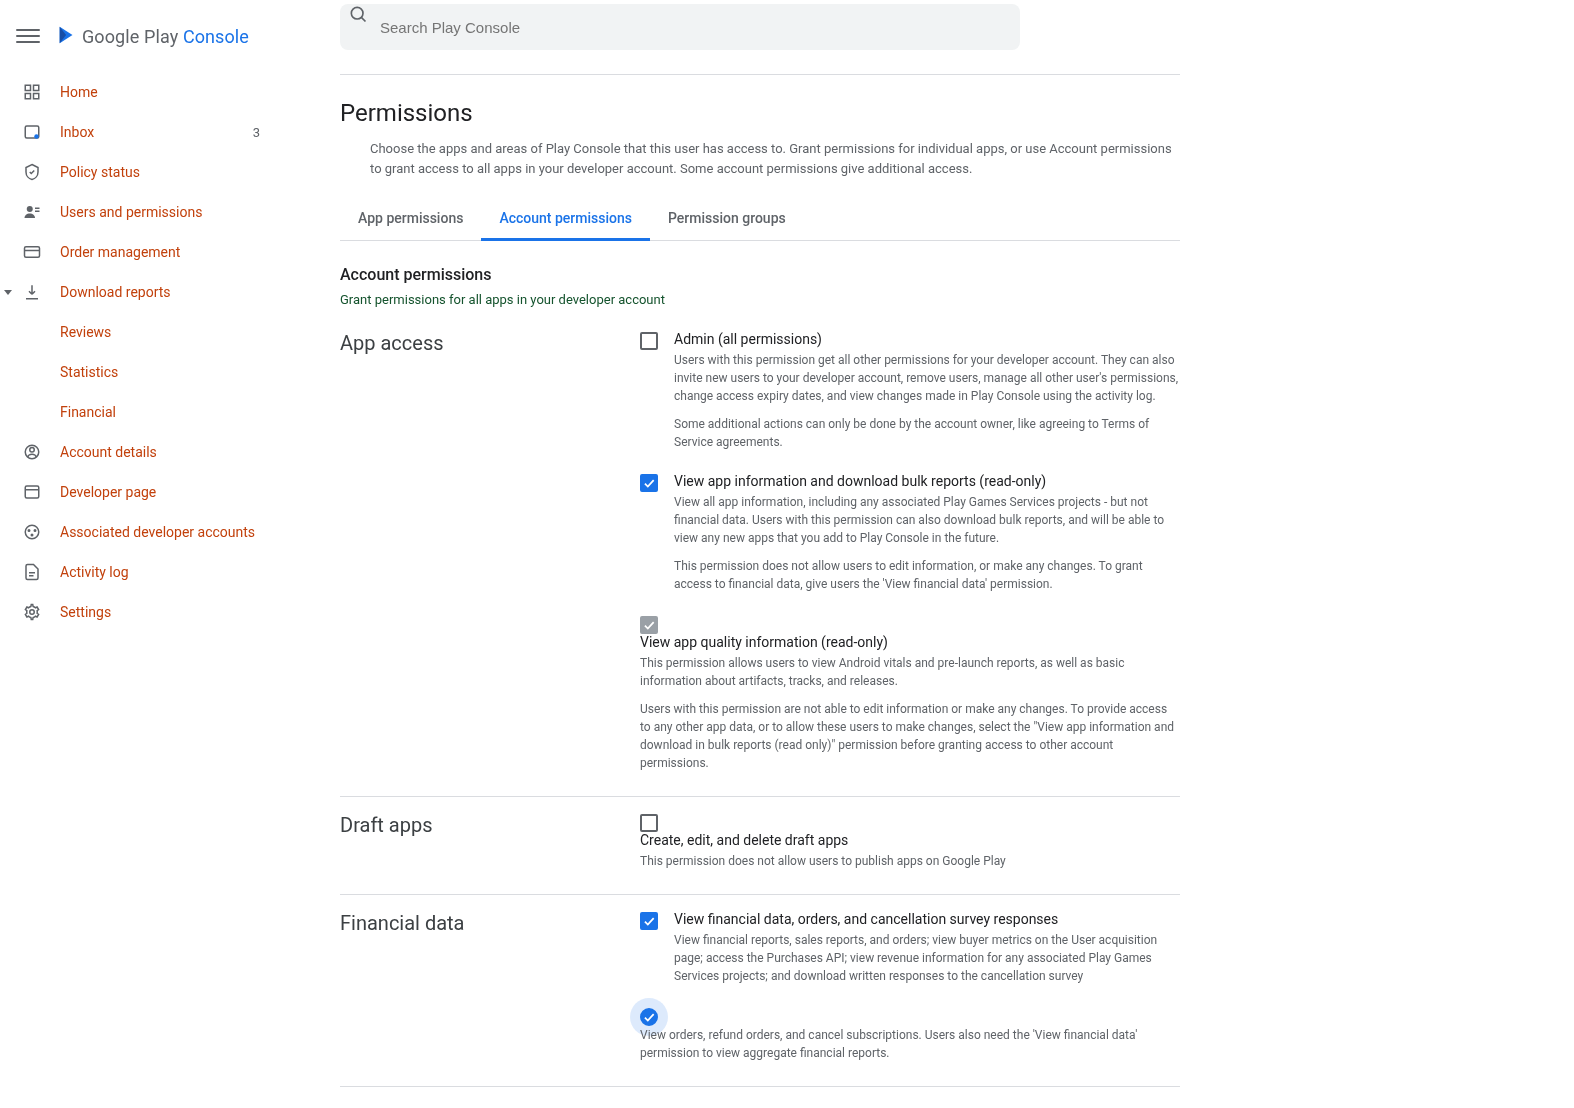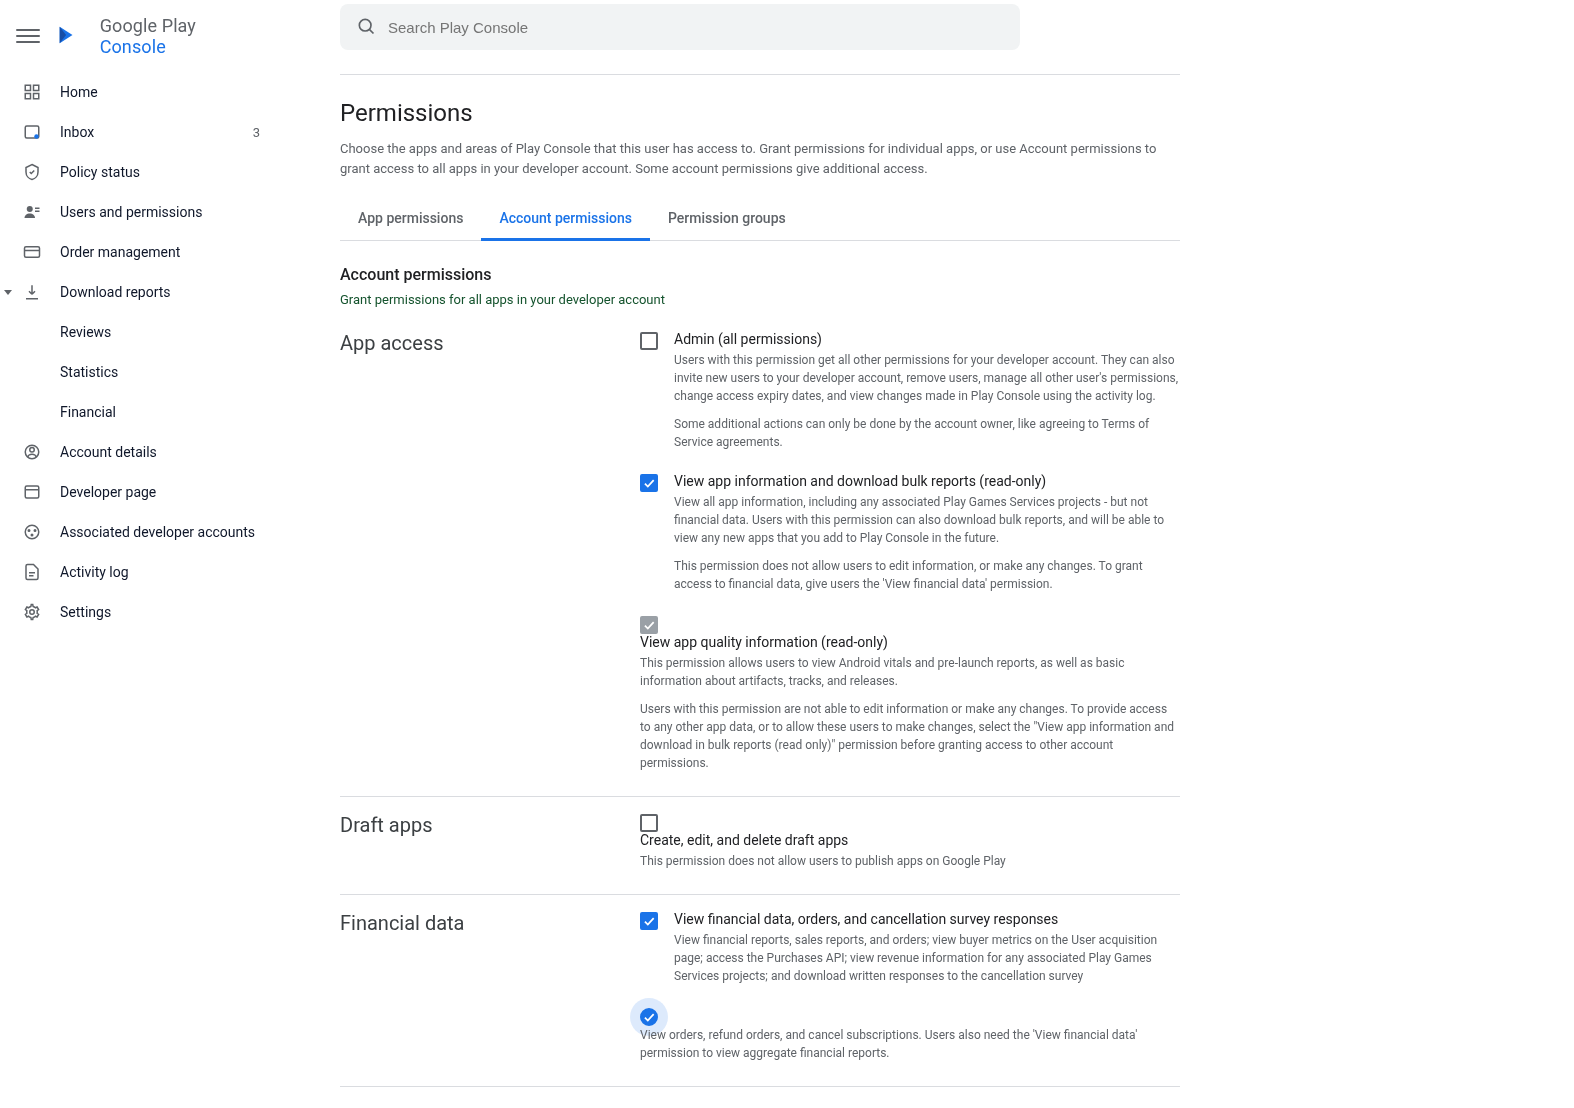--- a/index.html
+++ b/index.html
@@ -22,21 +22,21 @@
   height: 56px;
 }
 .hamburger {
   width: 24px; height: 24px;
   display: flex; flex-direction: column;
   justify-content: center; gap: 4px;
   cursor: pointer;
   padding: 0;
 }
 .hamburger span { height: 2px; background: #5f6368; border-radius: 1px; }
-.logo { display: flex; align-items: center; margin-left: 16px; gap: 22px; }
+.logo { display: flex; align-items: center; margin-left: 16px; gap: 4px; }
 .logo-mark { color: #1a73e8; }
 .logo-text { font-size: 18px; color: #5f6368; font-weight: 400; letter-spacing: 0.1px;}
 .logo-text .console { color: #1a73e8; }
 
 .nav { padding-top: 8px; }
 .nav-item {
   display: flex;
   align-items: center;
   height: 40px;
   padding: 0 20px;
@@ -45,57 +45,56 @@
   font-size: 14px;
   position: relative;
 }
 .nav-icon {
   width: 24px; height: 24px;
   display: flex; align-items: center; justify-content: center;
   margin-right: 16px;
   color: #5f6368;
   flex-shrink: 0;
 }
-.nav-label { flex: 1; color: #0f172a; }
+.nav-label { flex: 1; color: #c2410c; }
 .nav-badge { color: #5f6368; font-size: 13px; }
 .nav-sub .nav-item { padding-left: 60px; }
 .nav-item.has-caret::before {
   content: '';
   position: absolute;
   left: 4px;
   width: 0; height: 0;
   border-left: 4px solid transparent;
   border-right: 4px solid transparent;
   border-top: 5px solid #5f6368;
 }
 
 .main { flex: 1; overflow-y: auto; }
 .search-wrap { padding: 4px 16px 8px 60px; }
 .search {
   background: #f1f3f4;
   border-radius: 8px;
   height: 46px;
   display: flex;
-  align-items: center;
-  padding: 0 16px;
+  padding: 0 8px;
   max-width: 680px;
 }
 .search-icon { color: #5f6368; margin-right: 12px; }
 .search input {
   border: none; background: none;
   font-size: 15px; color: #5f6368;
   width: 100%; outline: none;
 }
 
 .content { padding: 16px 60px 40px 60px; max-width: 960px; }
 .page-title { font-size: 18px; font-weight: 500; color: #202124; padding-bottom: 16px; }
 .divider { height: 1px; background: #dadce0; margin-bottom: 24px; }
 
 h2 { font-size: 24px; font-weight: 400; color: #202124; margin-bottom: 12px; }
-.subhead { font-size: 13px; color: #5f6368; line-height: 1.5; margin-bottom: 20px; }
+.subhead { font-size: 13px; color: #5f6368; line-height: 1.5; margin-bottom: 20px; margin-left: 30px; }
 
 .tabs { display: flex; border-bottom: 1px solid #dadce0; margin-bottom: 24px; }
 .tab {
   padding: 12px 18px;
   font-size: 14px;
   font-weight: 500;
   color: #5f6368;
   cursor: pointer;
   border-bottom: 3px solid transparent;
   margin-bottom: -1px;

